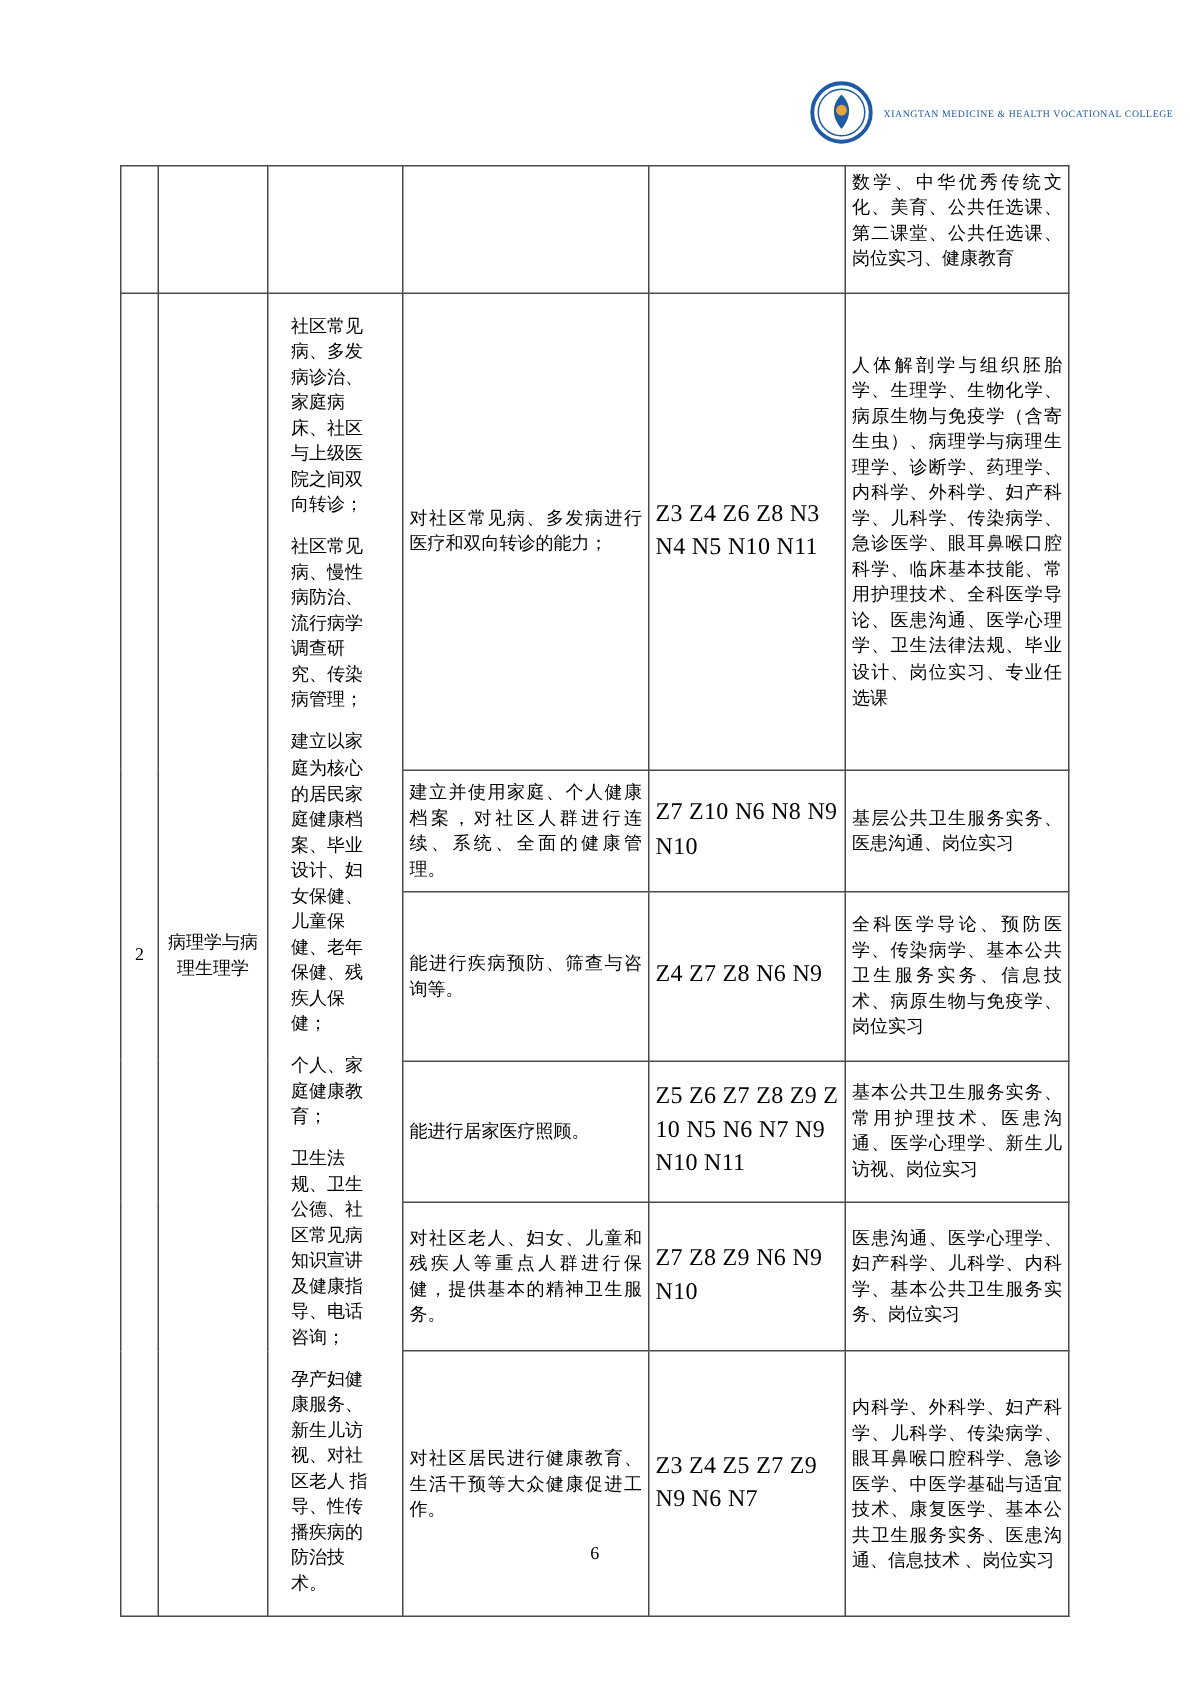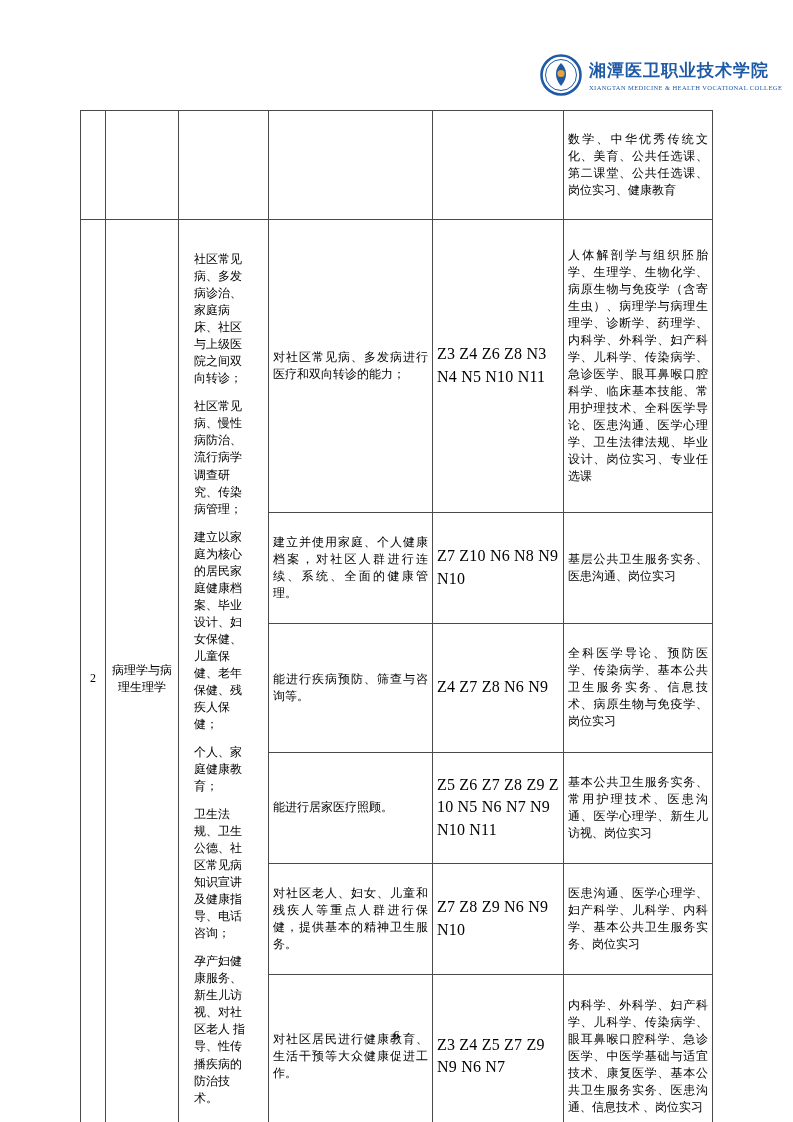--- a/index.html
+++ b/index.html
@@ -20,21 +20,21 @@
   .college-en { color: #1e5aa6; font-size: 6.5px; letter-spacing: 0.4px; margin-top: 2px; white-space: nowrap; }
 
   
   table.doc-table {
     position: absolute; left: 80px; top: 110px;
     width: 632px; border-collapse: collapse; table-layout: fixed;
     font-size: 12px; line-height: 1.42;
   }
   .doc-table td {
     border: 1px solid #4a4a4a;
-    padding: 20px 4px;
+    padding: 2px 4px;
     vertical-align: middle;
     word-break: break-all;
     overflow: hidden;
   }
   td.center { text-align: center; }
   td.top { vertical-align: top; }
   td.justify { text-align: justify; }
   td.desc p { margin: 11px; text-align: left; }
   td.codes { font-size: 16px; letter-spacing: 0.2px; }
 
@@ -52,21 +52,20 @@
   <div class="header">
     <span class="logo">
       <svg viewBox="0 0 42 42" width="42" height="42">
         <circle cx="21" cy="21" r="19.5" fill="#ffffff" stroke="#1e5aa6" stroke-width="2.6"></circle>
         <circle cx="21" cy="21" r="15.5" fill="none" stroke="#1e5aa6" stroke-width="1"></circle>
         <path d="M21 9 C15 15, 13.5 23, 21 32 C28.5 23, 27 15, 21 9 Z" fill="#1e5aa6"></path>
         <circle cx="21" cy="19.5" r="3.6" fill="#e8a33d"></circle>
       </svg>
     </span>
     <div class="header-text">
-      <div class="college-cn">湘潭医卫职业技术学院</div>
       <div class="college-en">XIANGTAN MEDICINE &amp; HEALTH VOCATIONAL COLLEGE</div>
     </div>
   </div>
 
   <table class="doc-table">
     <colgroup>
       <col style="width:25px">
       <col style="width:73px">
       <col style="width:90px">
       <col style="width:164px">

